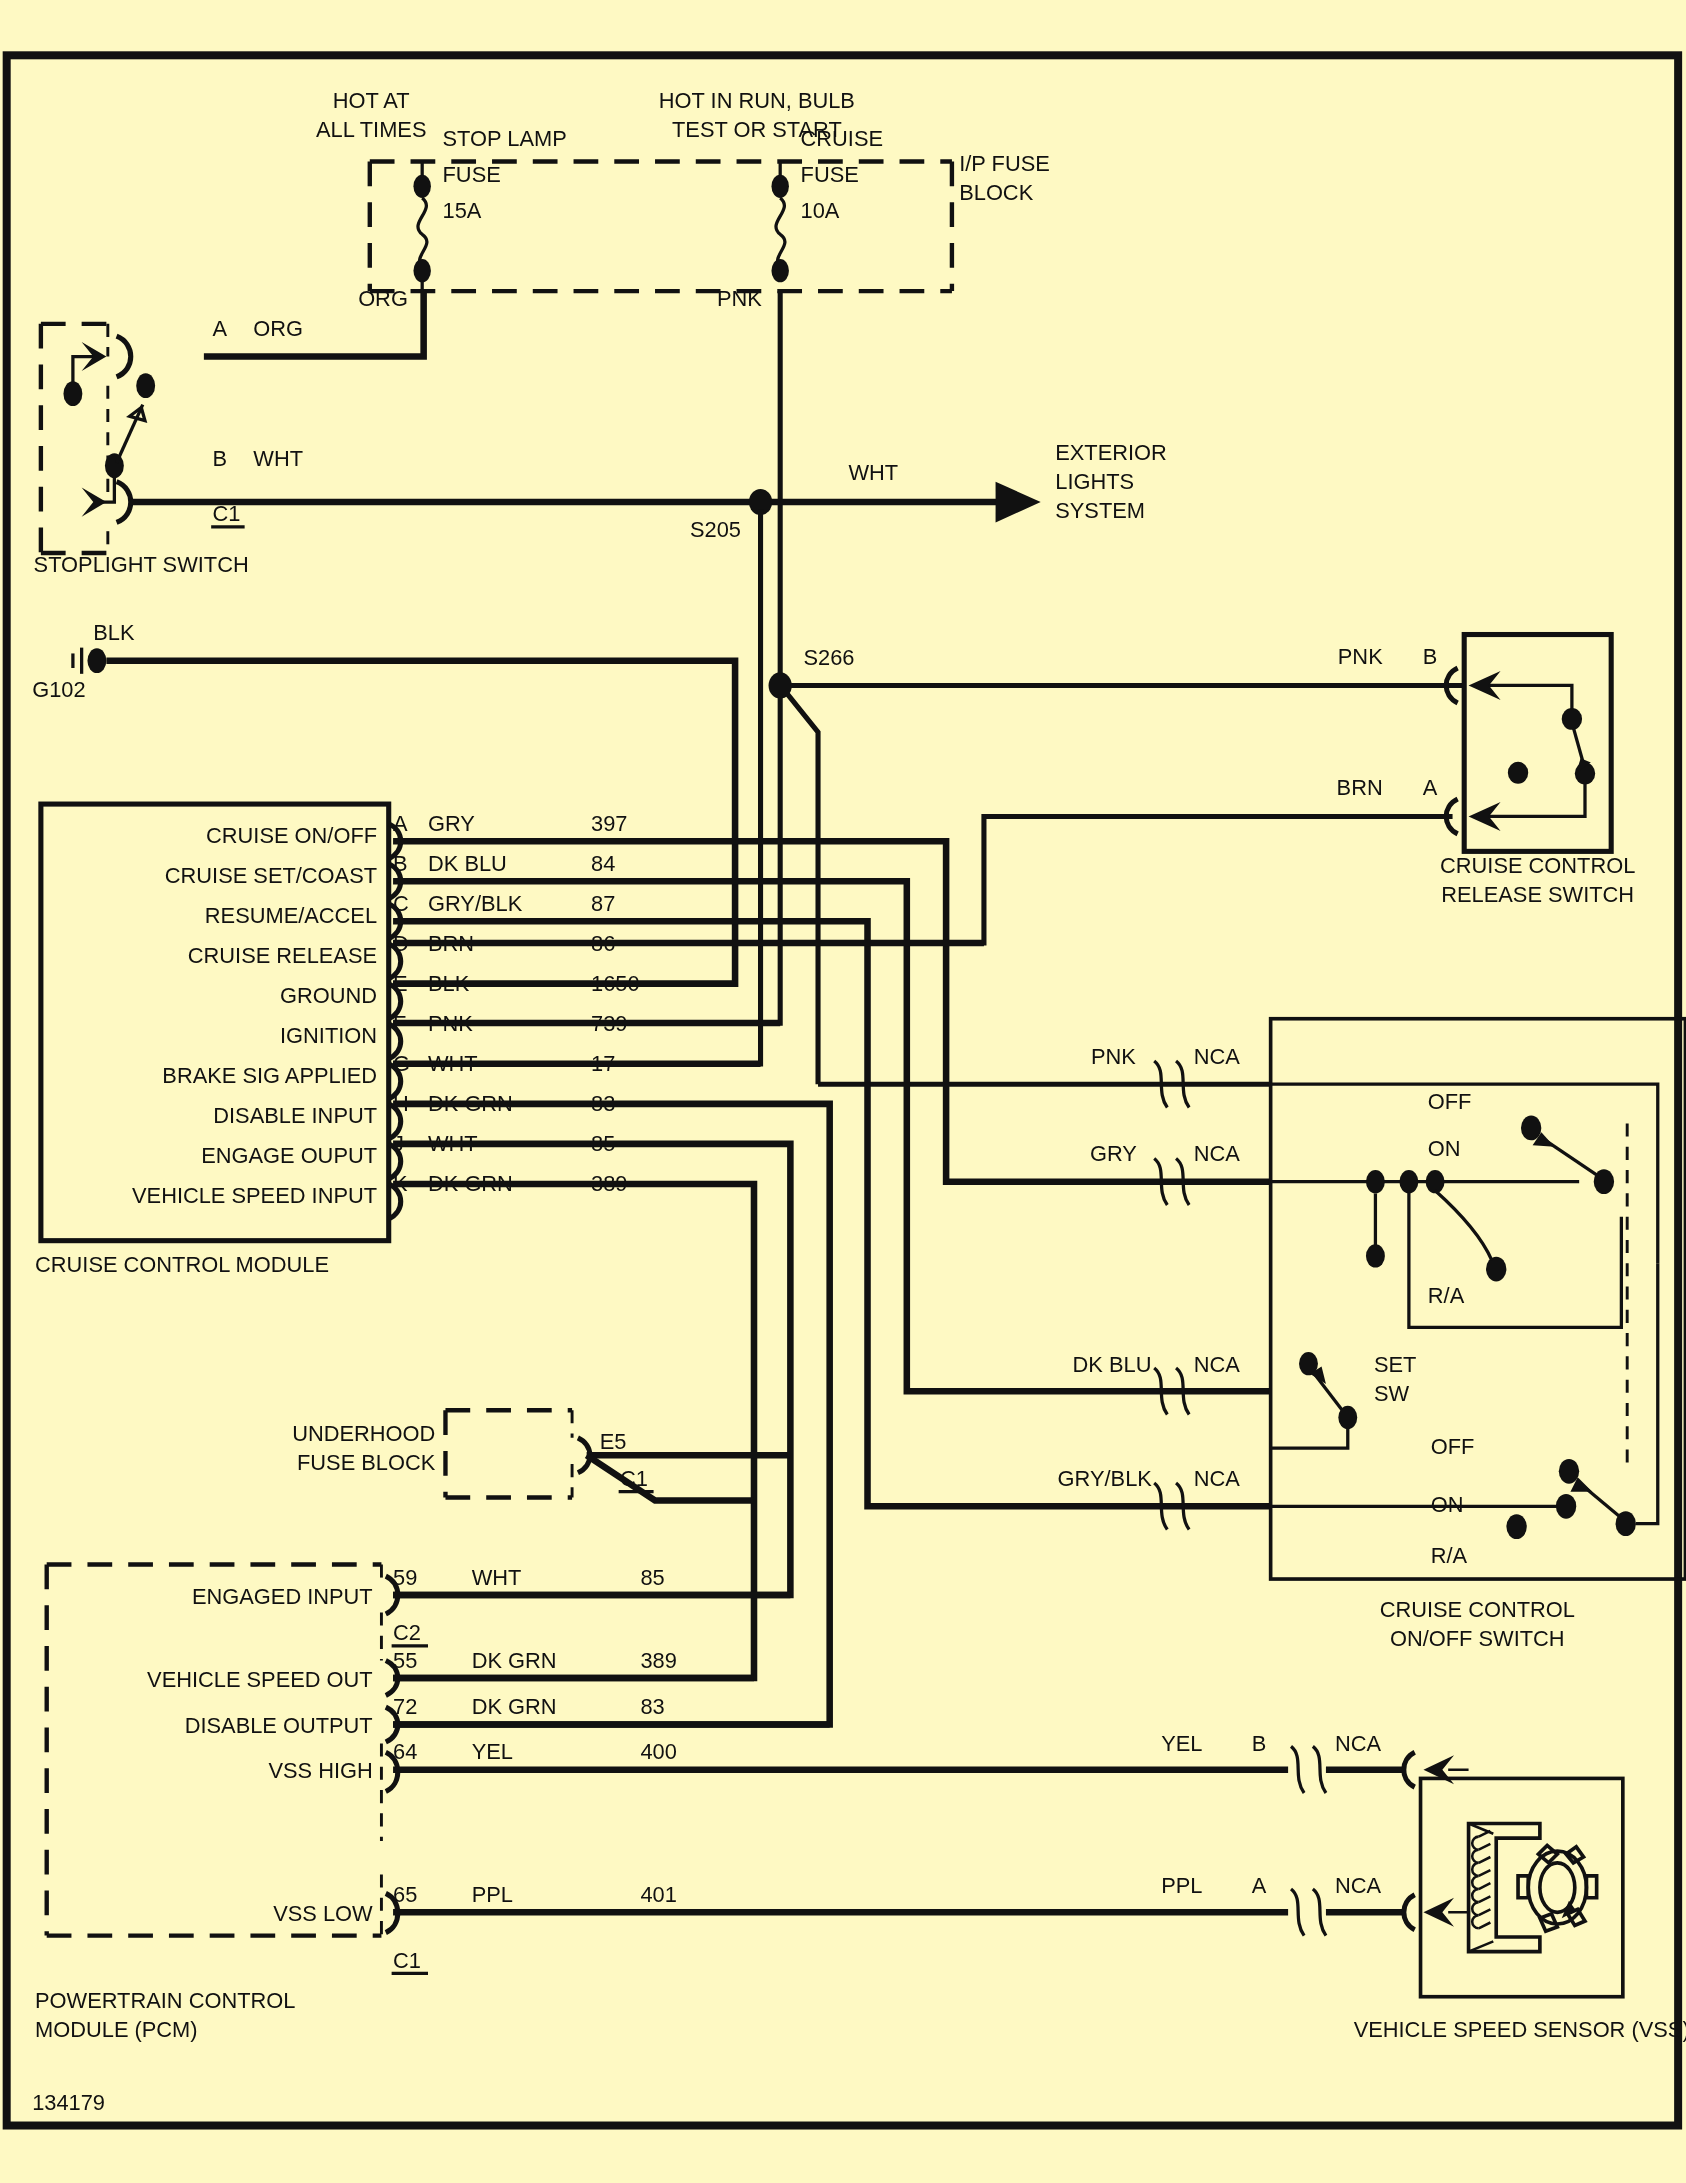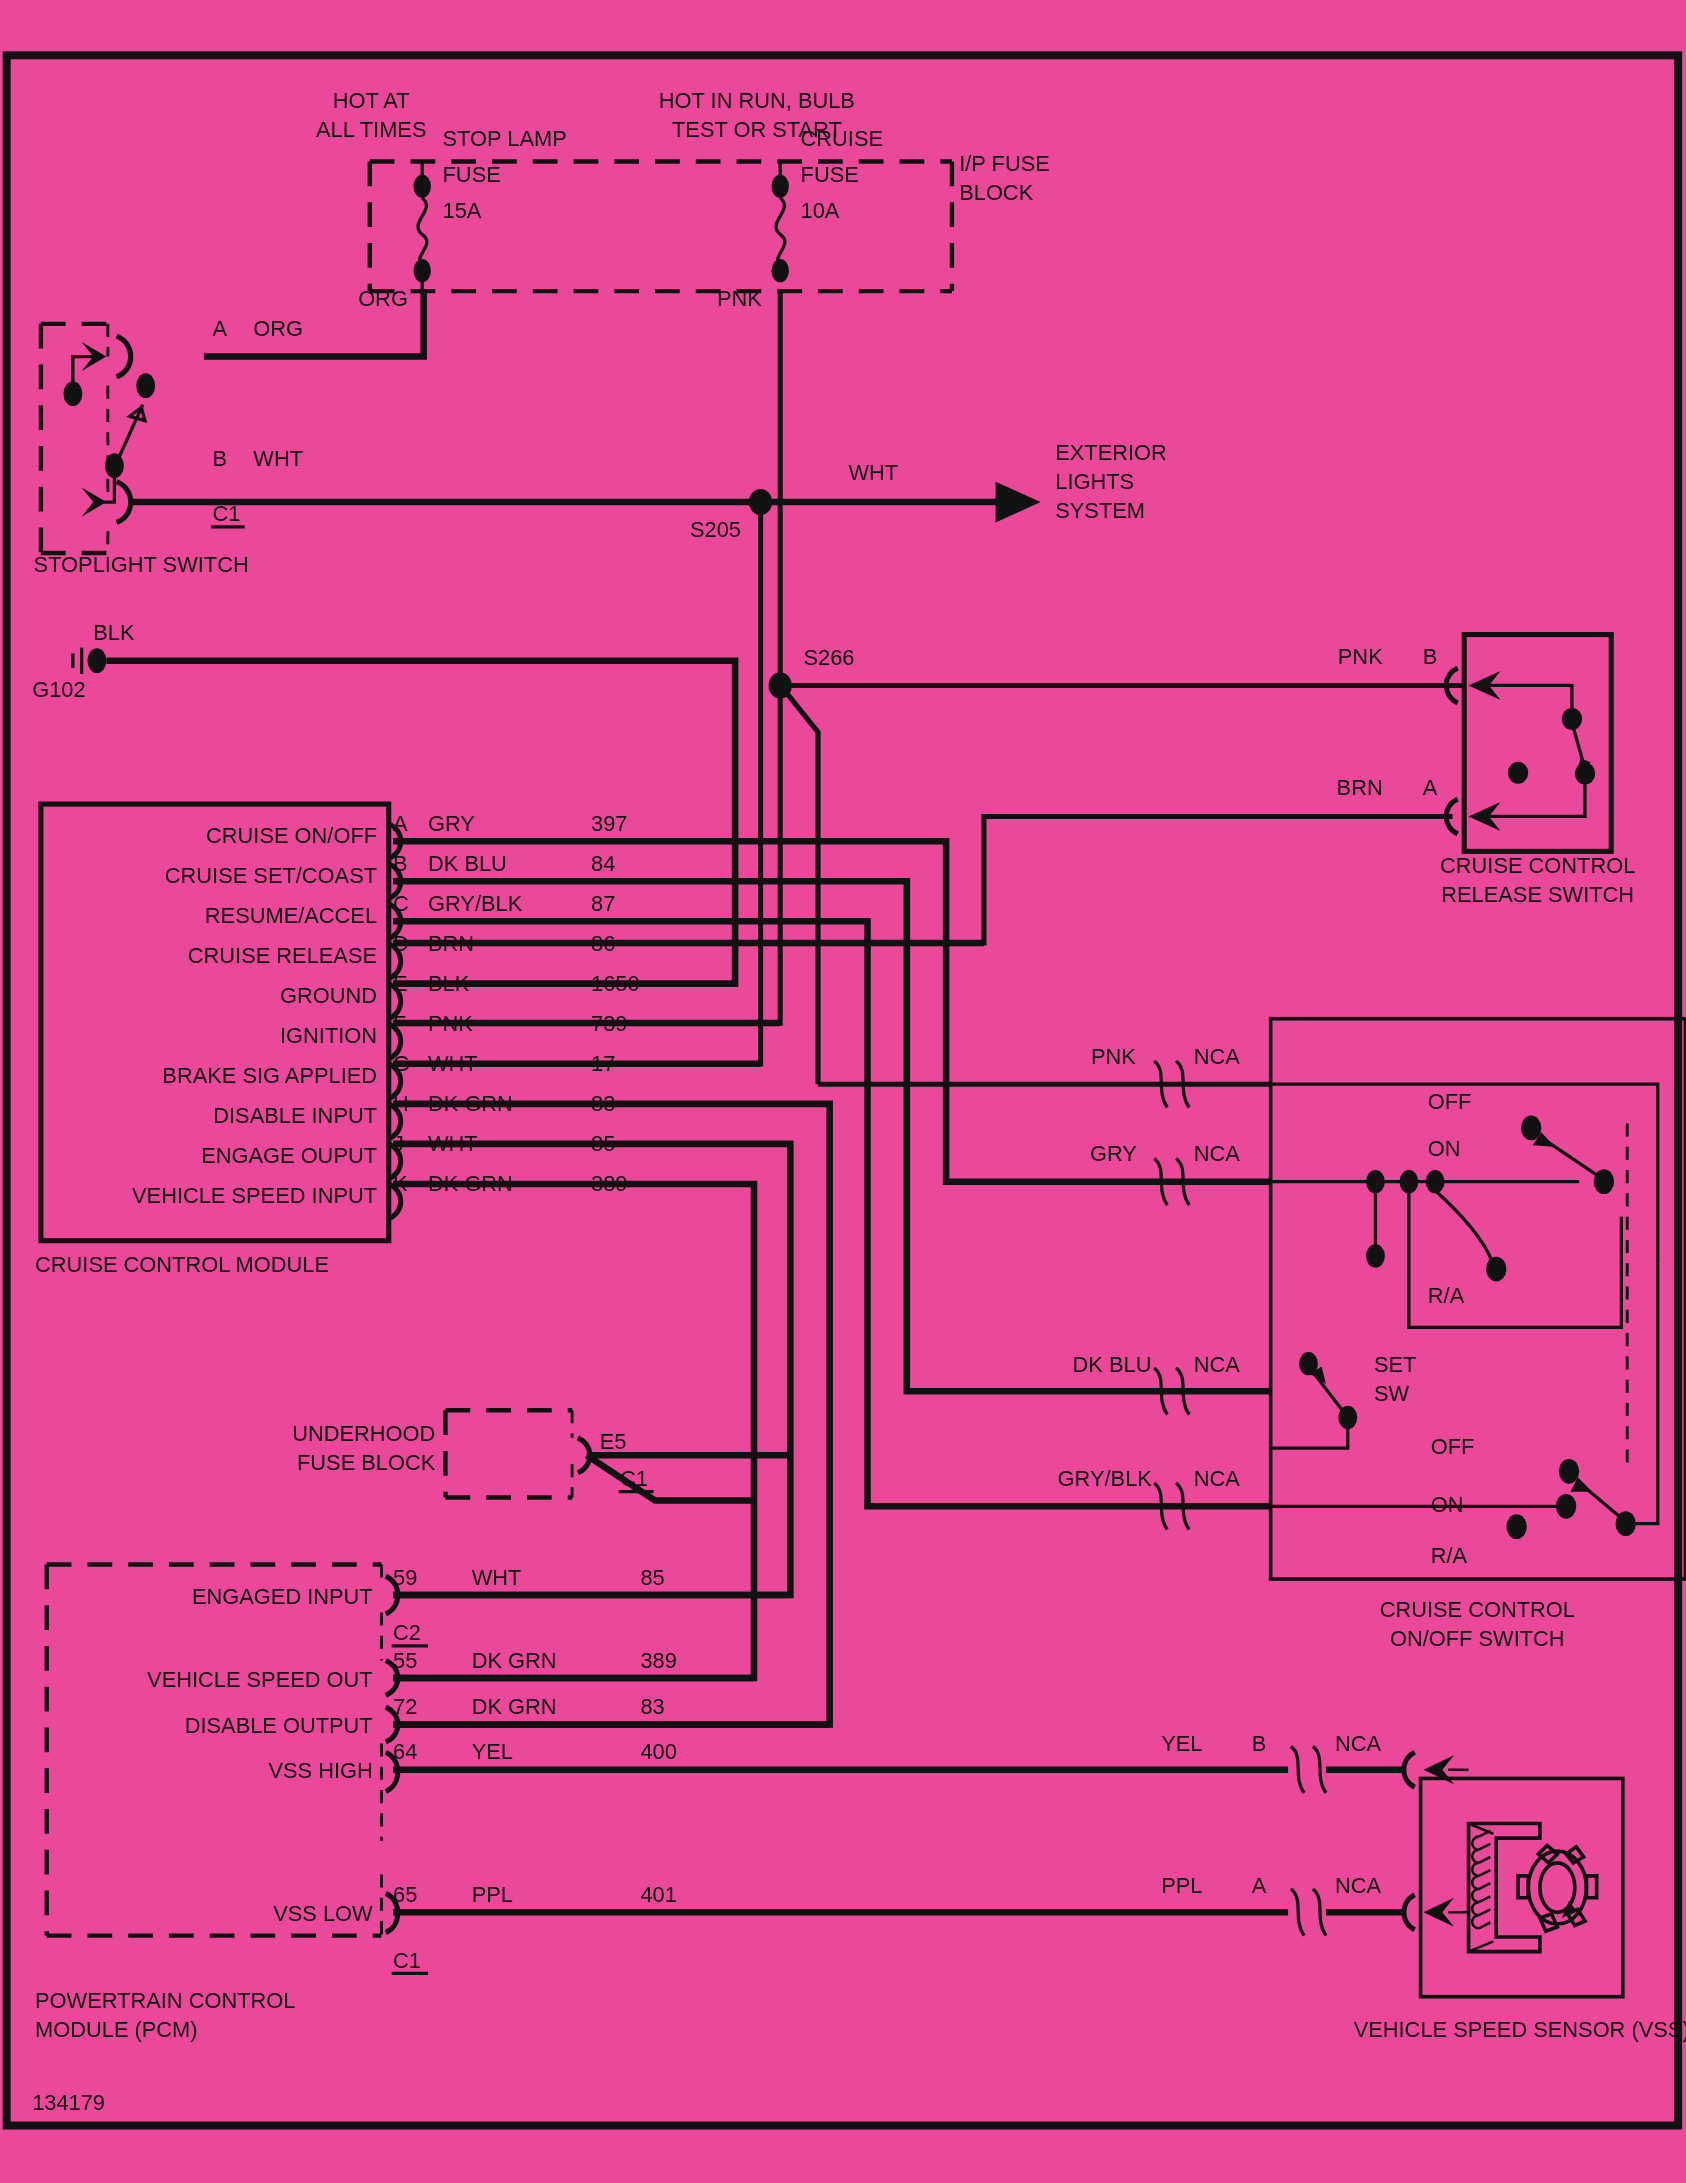--- a/index.html
+++ b/index.html
@@ -1,17 +1,17 @@
 <!DOCTYPE html>
 <html style="font-size:11.6px"><head>
 <meta charset="utf-8">
 <style>
   html,body{margin:0;padding:0;background:#f2f2f2;}
   body{width:1687px;height:2183px;font-family:"Liberation Sans",sans-serif;}
-  #stage{position:relative;width:1687px;height:2183px;background:#ec4899;overflow:hidden;}
+  #stage{position:relative;width:1687px;height:2183px;background:#fef9c3;overflow:hidden;}
   svg#diagram{position:absolute;left:0;top:0;width:1687px;height:2183px;display:block;}
   text{font-family:"Liberation Sans",sans-serif;fill:#111;}
   .lbl{font-size:30px;}
   .wire{stroke:#111;fill:none;stroke-linecap:butt;}
   .w-thick{stroke-width:9;}
   .w-med{stroke-width:7;}
   .w-thin{stroke-width:4.5;}
   .box{stroke:#111;fill:none;stroke-width:5;}
   .box-thick{stroke:#111;fill:none;stroke-width:7;}
   .dash{stroke:#111;fill:none;stroke-width:6;stroke-dasharray:34 22;}

